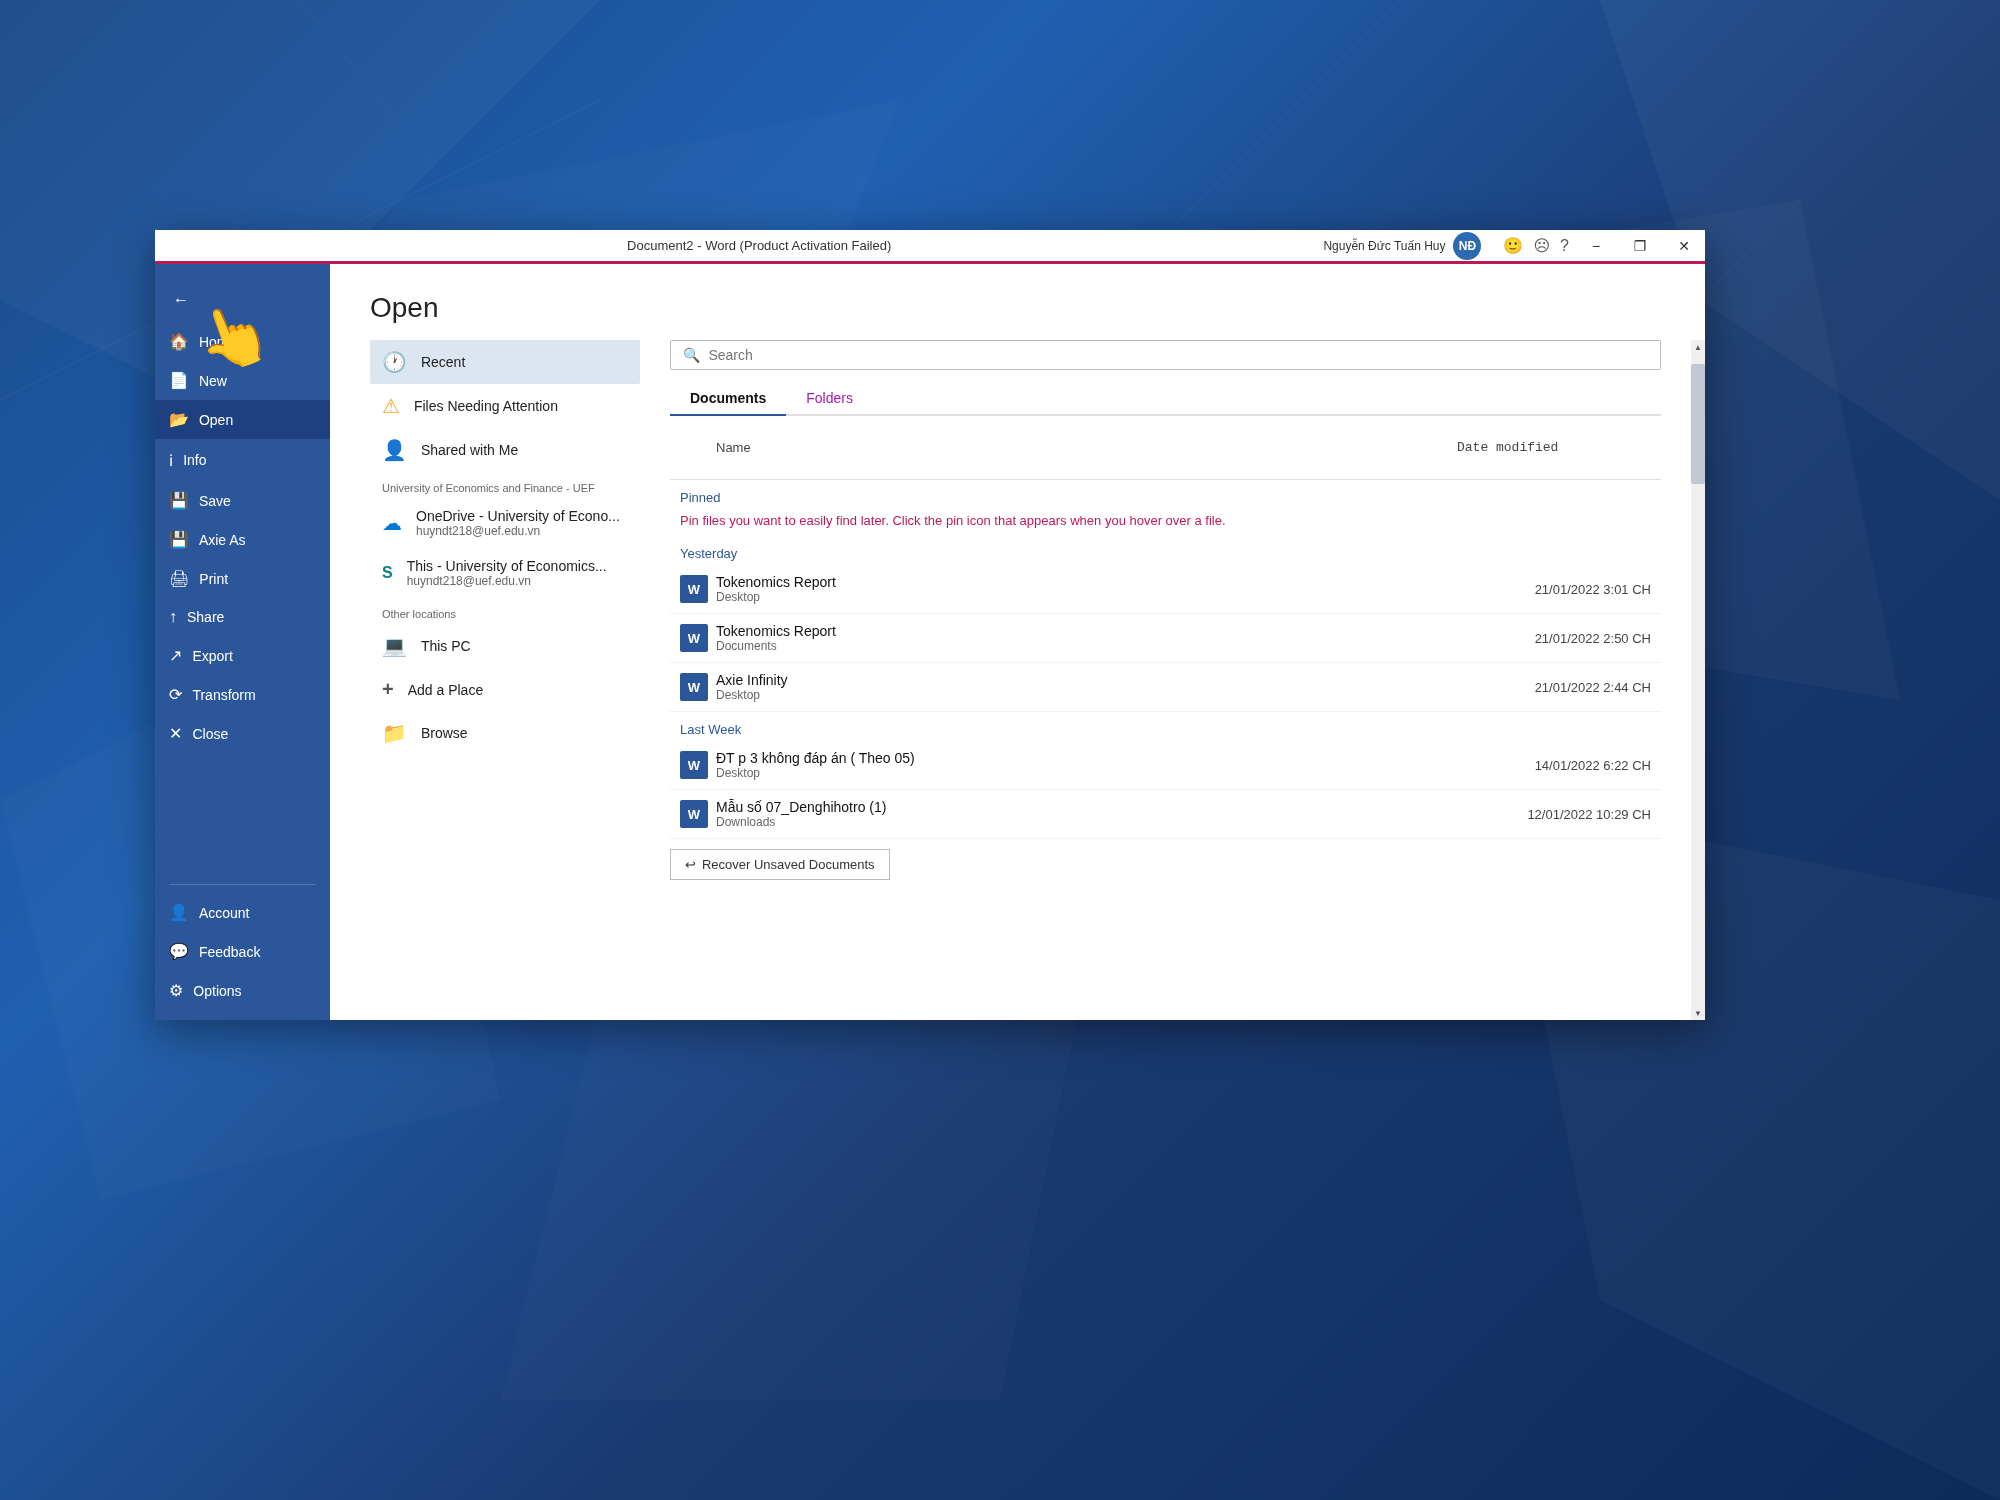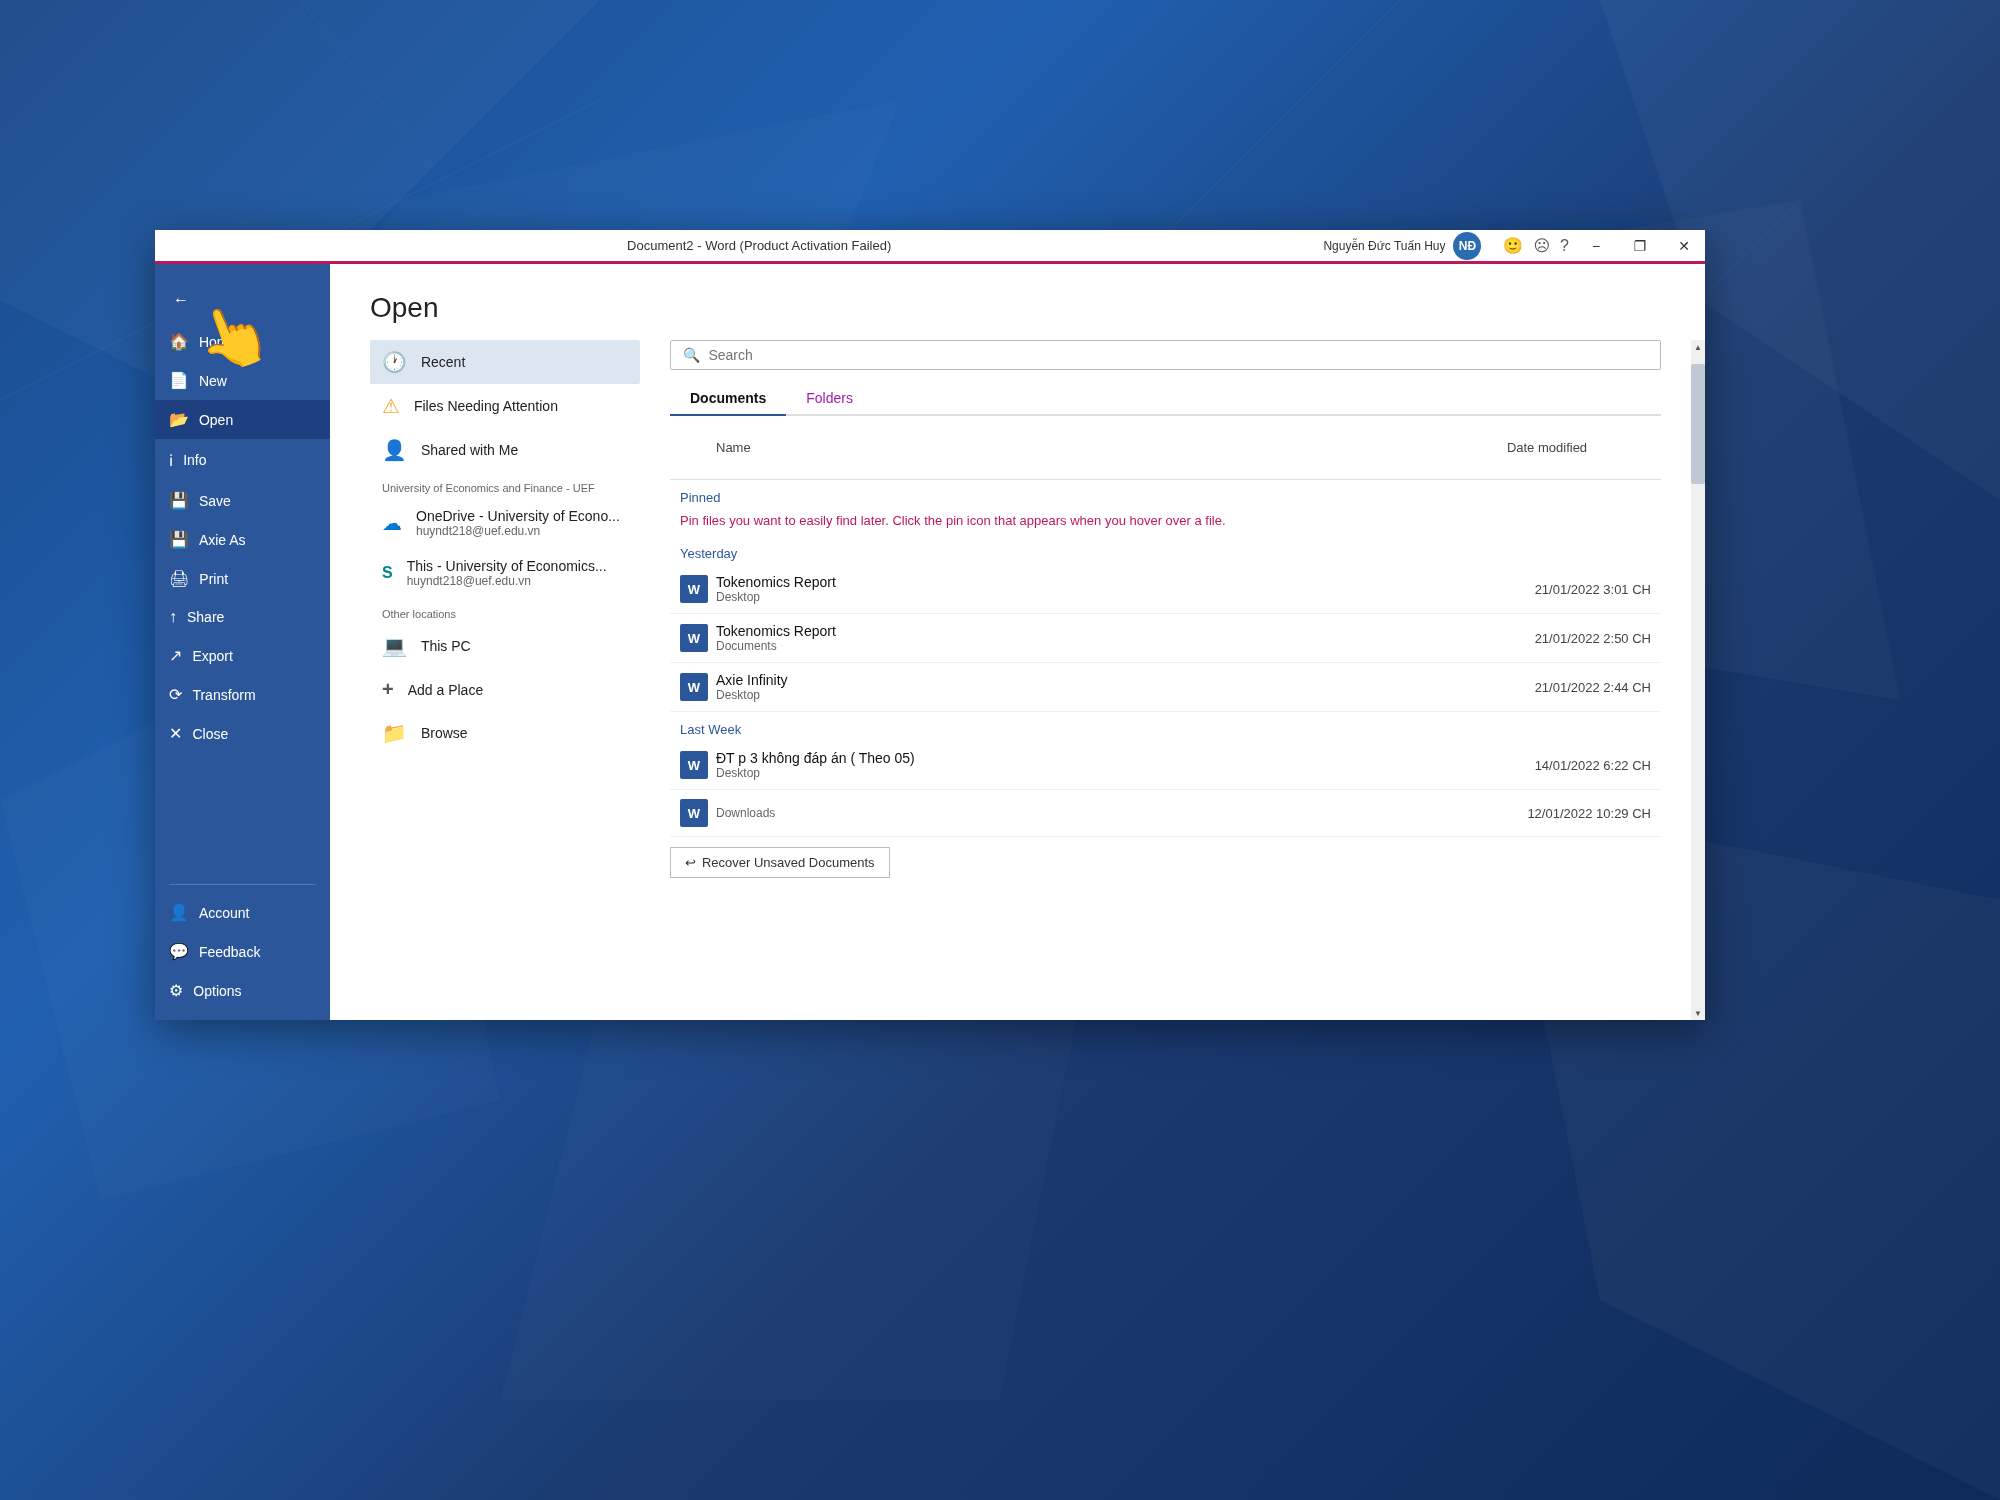--- a/index.html
+++ b/index.html
@@ -253,21 +253,21 @@
     .file-table-header {
       display: flex;
       align-items: center;
       padding: 24px 10px;
       border-bottom: 1px solid #e0e0e0;
       font-size: 13px;
       color: #444;
     }
     .col-icon { width: 36px; flex-shrink: 0; }
     .col-name { flex: 1; }
-    .col-date { width: 180px; text-align: center; flex-shrink: 0; }
+    .col-date { width: 180px; text-align: left; flex-shrink: 0; font-family: Liberation Mono, monospace; }
     .section-header {
       font-size: 13px;
       color: #2b579a;
       padding: 10px 10px 4px 10px;
       font-weight: 500;
     }
     .file-row {
       display: flex;
       align-items: center;
       padding: 9px 10px;
@@ -592,20 +592,21 @@
                 <div class="file-name">ĐT p 3 không đáp án ( Theo  05)</div>
                 <div class="file-location">Desktop</div>
               </div>
               <div class="file-date">14/01/2022 6:22 CH</div>
             </div>
             <div class="file-row">
               <div class="file-icon-wrap">
                 <div class="word-icon">W</div>
               </div>
               <div class="file-info">
+                <div class="file-name">Mẫu số 07_Denghihotro (1)</div>
                 <div class="file-location">Downloads</div>
               </div>
               <div class="file-date">12/01/2022 10:29 CH</div>
             </div>
 
             <button class="recover-btn">
               <span>↩</span>
               <span>Recover Unsaved Documents</span>
             </button>
 

